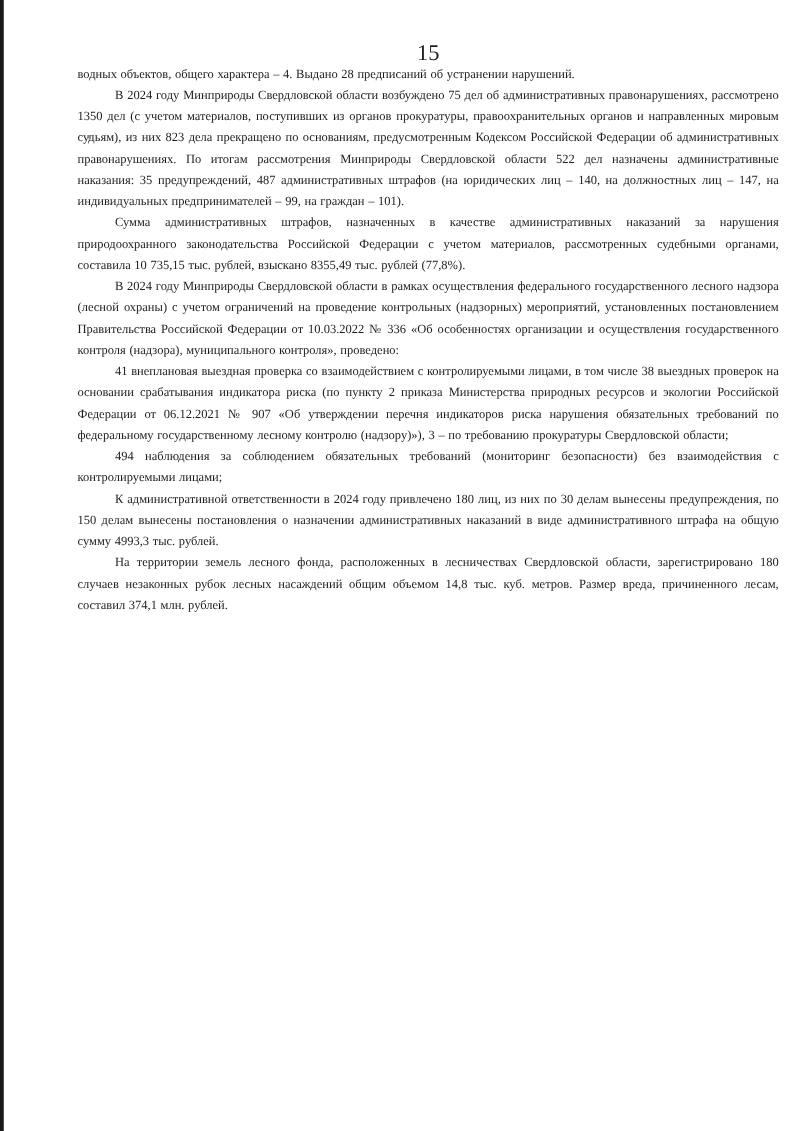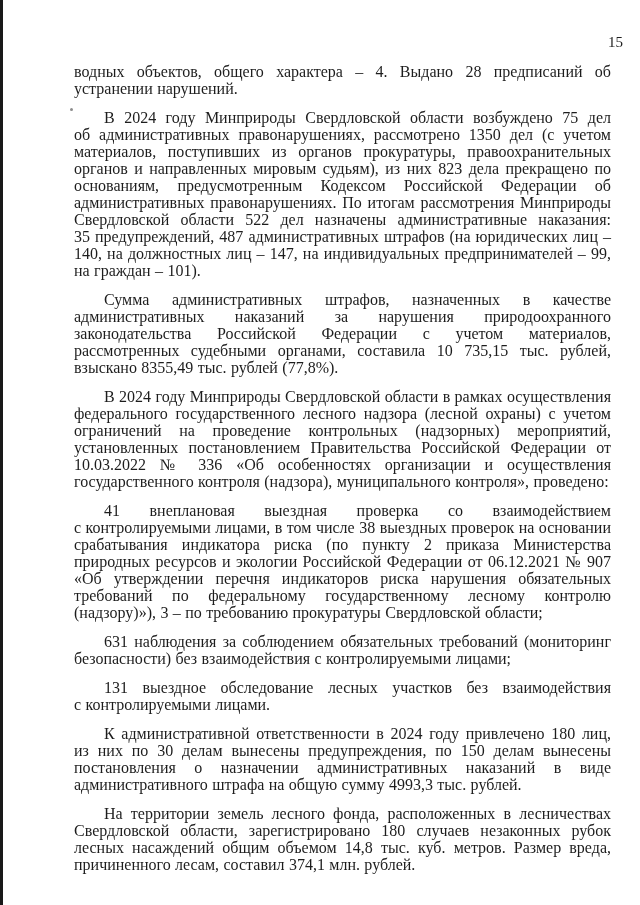--- a/index.html
+++ b/index.html
@@ -23,27 +23,27 @@
     height: 905px;
     background: #181818;
   }
   .page {
     position: absolute;
     left: 62px;
     top: 34px;
     width: 561px;
   }
   .page-number {
-    text-align: right;
-    font-size: 15px;
+    text-align: center;
+    font-size: 18px;
     line-height: 17px;
   }
   p.para {
-    margin: 12px;
-    font-size: 16px;
+    margin: 0;
+    font-size: 10px;
     line-height: 17px;
     text-align: justify;
     text-indent: 30px;
     word-spacing: 0.4px;
   }
   p.indent-none { text-indent: 0; }
   p.indent-deep { text-indent: 57px; }
   .speckle {
     position: absolute;
     left: 8px;
@@ -68,22 +68,21 @@
 
   <p class="para">В 2024 году Минприроды Свердловской области возбуждено 75 дел об&nbsp;административных правонарушениях, рассмотрено 1350 дел (с учетом материалов, поступивших из&nbsp;органов прокуратуры, правоохранительных органов и&nbsp;направленных мировым судьям), из них 823 дела прекращено по основаниям, предусмотренным Кодексом Российской Федерации об административных правонарушениях. По итогам рассмотрения Минприроды Свердловской области 522&nbsp;дел назначены административные наказания: 35&nbsp;предупреждений, 487&nbsp;административных штрафов (на юридических лиц – 140, на&nbsp;должностных лиц – 147, на индивидуальных предпринимателей – 99, на граждан – 101).</p>
 
   <p class="para">Сумма административных штрафов, назначенных в качестве административных наказаний за нарушения природоохранного законодательства Российской Федерации с учетом материалов, рассмотренных судебными органами, составила 10&nbsp;735,15 тыс. рублей, взыскано 8355,49 тыс. рублей (77,8%).</p>
 
 
   <p class="para">В 2024 году Минприроды Свердловской области в рамках осуществления федерального государственного лесного надзора (лесной охраны) с учетом ограничений на проведение контрольных (надзорных) мероприятий, установленных постановлением Правительства Российской Федерации от 10.03.2022 №&nbsp;336 «Об&nbsp;особенностях организации и осуществления государственного контроля (надзора), муниципального контроля», проведено:</p>
 
   <p class="para">41 внеплановая выездная проверка со взаимодействием с&nbsp;контролируемыми лицами, в том числе 38 выездных проверок на основании срабатывания индикатора риска (по пункту 2 приказа Министерства природных ресурсов и экологии Российской Федерации от 06.12.2021 №&nbsp;907 «Об&nbsp;утверждении перечня индикаторов риска нарушения обязательных требований по федеральному государственному лесному контролю (надзору)»), 3&nbsp;– по требованию прокуратуры Свердловской области;</p>
 
-  <p class="para">631 наблюдения за соблюдением обязательных требований (мониторинг безопасности) без взаимодействия с контролируемыми лицами;</p>
+  <p class="para">494 наблюдения за соблюдением обязательных требований (мониторинг безопасности) без взаимодействия с контролируемыми лицами;</p>
 
-  <p class="para">131 выездное обследование лесных участков без взаимодействия с&nbsp;контролируемыми лицами.</p>
 
   <p class="para">К административной ответственности в 2024 году привлечено 180 лиц, из них по 30 делам вынесены предупреждения, по 150 делам вынесены постановления о&nbsp;назначении административных наказаний в виде административного штрафа на&nbsp;общую сумму 4993,3 тыс. рублей.</p>
 
   <p class="para">На территории земель лесного фонда, расположенных в лесничествах Свердловской области, зарегистрировано 180 случаев незаконных рубок лесных насаждений общим объемом 14,8 тыс. куб. метров. Размер вреда, причиненного лесам, составил 374,1 млн. рублей.</p>
 
 
 </div>
 
 </body></html>

